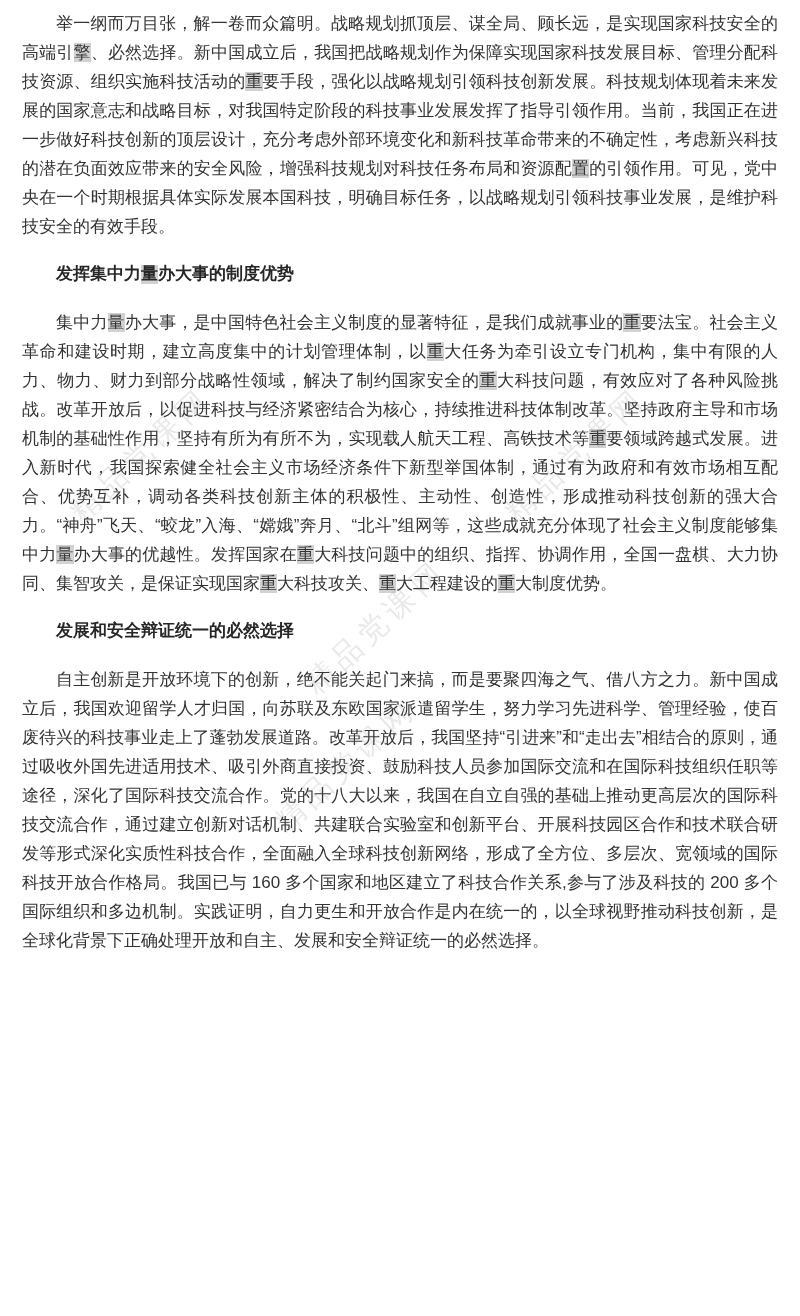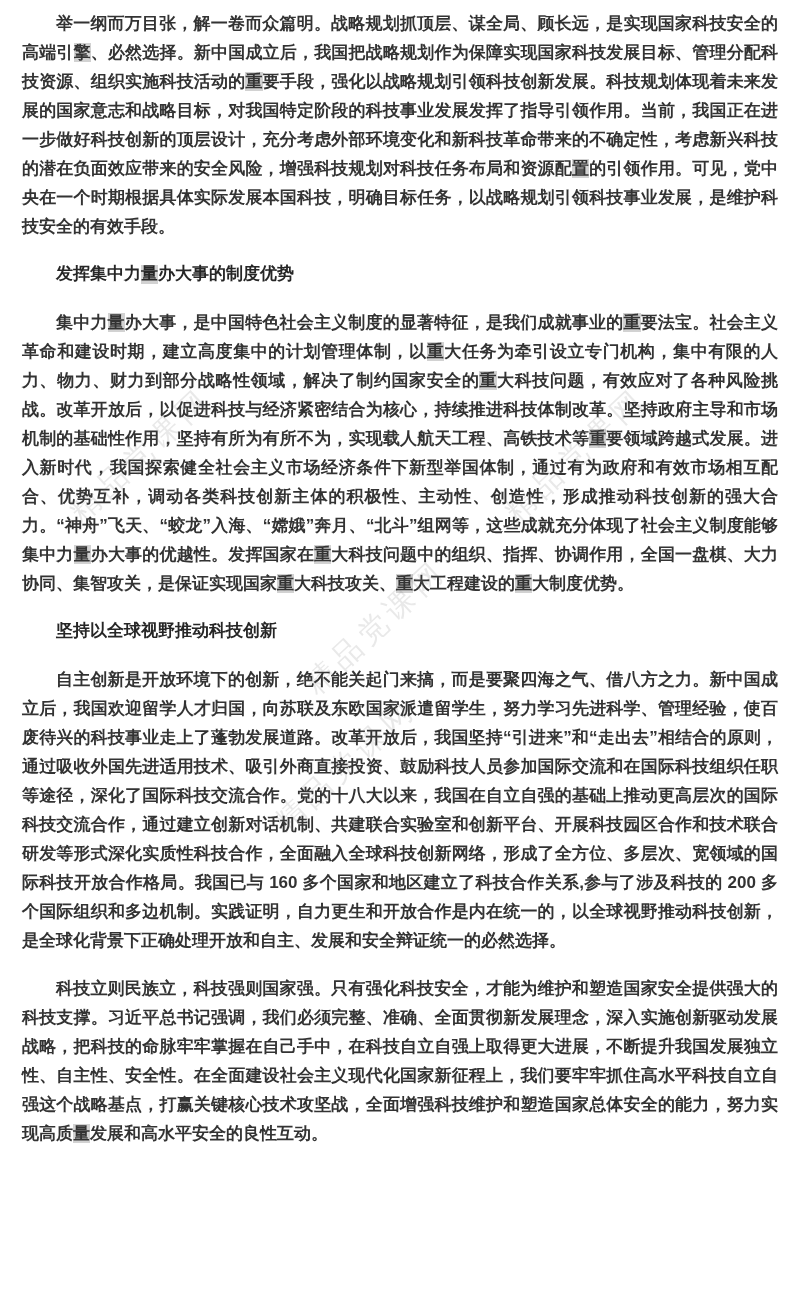--- a/index.html
+++ b/index.html
@@ -19,21 +19,21 @@
     color: #333333;
     font-size: 17px;
     line-height: 29px;
     text-align: justify;
   }
   .doc p, .doc h2 {
     margin: 0 0 19px 0;
     text-indent: 2em;
     font-size: 17px;
     line-height: 29px;
-    font-weight: bold;
+    font-weight: normal;
   }
   .doc h2 { font-weight: bold; color: #262626; font-family: Liberation Mono, monospace; }
   
   .hl { background: #d2d2d2; }
   
   .wm {
     position: absolute;
     width: 190px;
     text-align: center;
     text-indent: 0;
@@ -56,17 +56,16 @@
 <div class="doc">
 
   <span class="wm wm1">精品党课网</span>
   <span class="wm wm2">精品党课网</span>
   <span class="wm wm3">精品党课网</span>
   <span class="wm wm4">精品党课网</span>
 
   <p>举一纲而万目张，解一卷而众篇明。战略规划抓顶层、谋全局、顾长远，是实现国家科技安全的高端引<span class="hl">擎</span>、必然选择。新中国成立后，我国把战略规划作为保障实现国家科技发展目标、管理分配科技资源、组织实施科技活动的<span class="hl">重</span>要手段，强化以战略规划引领科技创新发展。科技规划体现着未来发展的国家意志和战略目标，对我国特定阶段的科技事业发展发挥了指导引领作用。当前，我国正在进一步做好科技创新的顶层设计，充分考虑外部环境变化和新科技革命带来的不确定性，考虑新兴科技的潜在负面效应带来的安全风险，增强科技规划对科技任务布局和资源配<span class="hl">置</span>的引领作用。可见，党中央在一个时期根据具体实际发展本国科技，明确目标任务，以战略规划引领科技事业发展，是维护科技安全的有效手段。</p>
   <h2>发挥集中力<span class="hl">量</span>办大事的制度优势</h2>
   <p>集中力<span class="hl">量</span>办大事，是中国特色社会主义制度的显著特征，是我们成就事业的<span class="hl">重</span>要法宝。社会主义革命和建设时期，建立高度集中的计划管理体制，以<span class="hl">重</span>大任务为牵引设立专门机构，集中有限的人力、物力、财力到部分战略性领域，解决了制约国家安全的<span class="hl">重</span>大科技问题，有效应对了各种风险挑战。改革开放后，以促进科技与经济紧密结合为核心，持续推进科技体制改革。坚持政府主导和市场机制的基础性作用，坚持有所为有所不为，实现载人航天工程、高铁技术等<span class="hl">重</span>要领域跨越式发展。进入新时代，我国探索健全社会主义市场经济条件下新型举国体制，通过有为政府和有效市场相互配合、优势互补，调动各类科技创新主体的积极性、主动性、创造性，形成推动科技创新的强大合力。“神舟”飞天、“蛟龙”入海、“嫦娥”奔月、“北斗”组网等，这些成就充分体现了社会主义制度能够集中力<span class="hl">量</span>办大事的优越性。发挥国家在<span class="hl">重</span>大科技问题中的组织、指挥、协调作用，全国一盘棋、大力协同、集智攻关，是保证实现国家<span class="hl">重</span>大科技攻关、<span class="hl">重</span>大工程建设的<span class="hl">重</span>大制度优势。</p>
-  <h2>坚持以全球视野推动科技创新</h2>
+  <h2>发展和安全辩证统一的必然选择</h2>
   <p>自主创新是开放环境下的创新，绝不能关起门来搞，而是要聚四海之气、借八方之力。新中国成立后，我国欢迎留学人才归国，向苏联及东欧国家派遣留学生，努力学习先进科学、管理经验，使百废待兴的科技事业走上了蓬勃发展道路。改革开放后，我国坚持“引进来”和“走出去”相结合的原则，通过吸收外国先进适用技术、吸引外商直接投资、鼓励科技人员参加国际交流和在国际科技组织任职等途径，深化了国际科技交流合作。党的十八大以来，我国在自立自强的基础上推动更高层次的国际科技交流合作，通过建立创新对话机制、共建联合实验室和创新平台、开展科技园区合作和技术联合研发等形式深化实质性科技合作，全面融入全球科技创新网络，形成了全方位、多层次、宽领域的国际科技开放合作格局。我国已与 160 多个国家和地区建立了科技合作关系,参与了涉及科技的 200 多个国际组织和多边机制。实践证明，自力更生和开放合作是内在统一的，以全球视野推动科技创新，是全球化背景下正确处理开放和自主、发展和安全辩证统一的必然选择。</p>
-  <p>科技立则民族立，科技强则国家强。只有强化科技安全，才能为维护和塑造国家安全提供强大的科技支撑。习近平总书记强调，我们必须完整、准确、全面贯彻新发展理念，深入实施创新驱动发展战略，把科技的命脉牢牢掌握在自己手中，在科技自立自强上取得更大进展，不断提升我国发展独立性、自主性、安全性。在全面建设社会主义现代化国家新征程上，我们要牢牢抓住高水平科技自立自强这个战略基点，打赢关键核心技术攻坚战，全面增强科技维护和塑造国家总体安全的能力，努力实现高质<span class="hl">量</span>发展和高水平安全的良性互动。</p>
 
 </div>
 
 </body></html>

